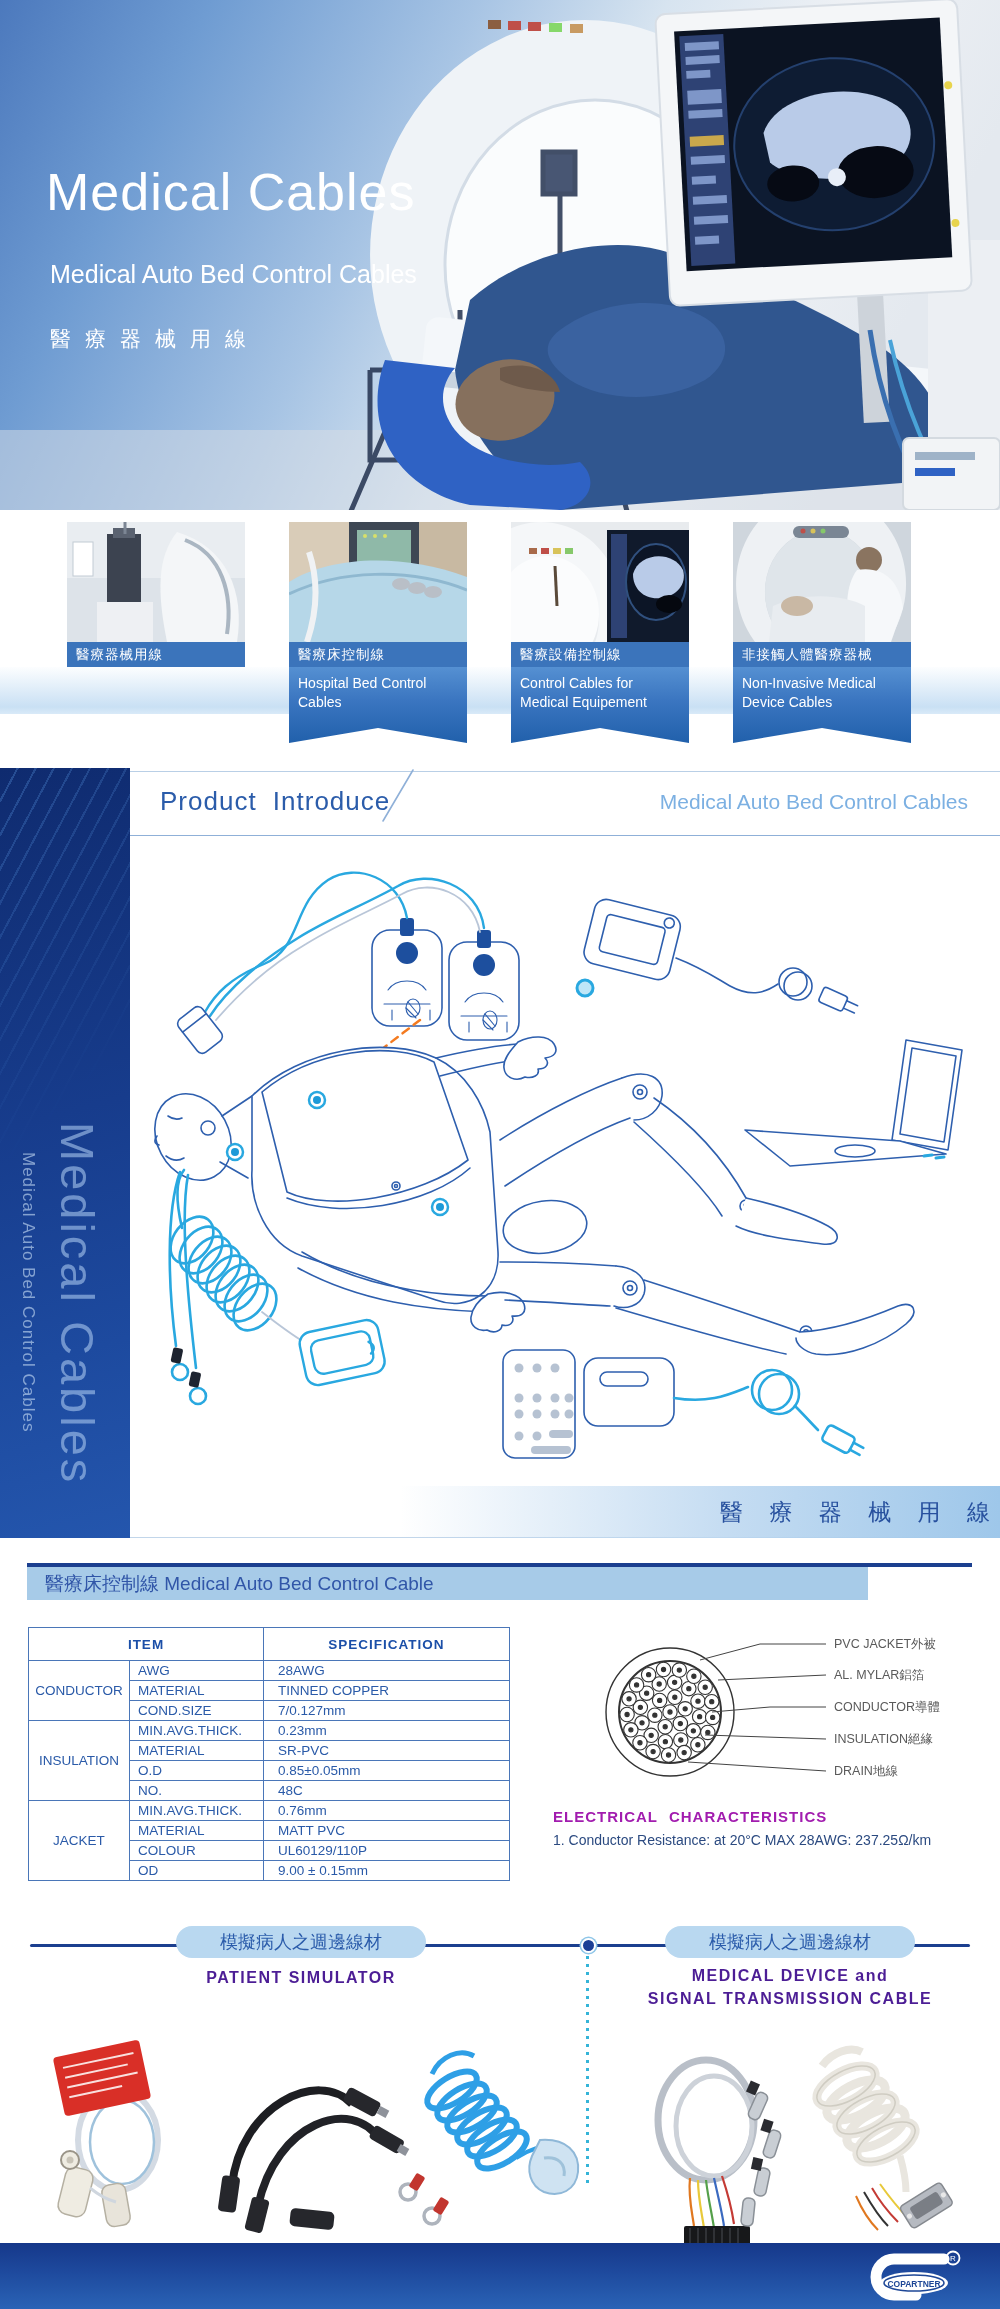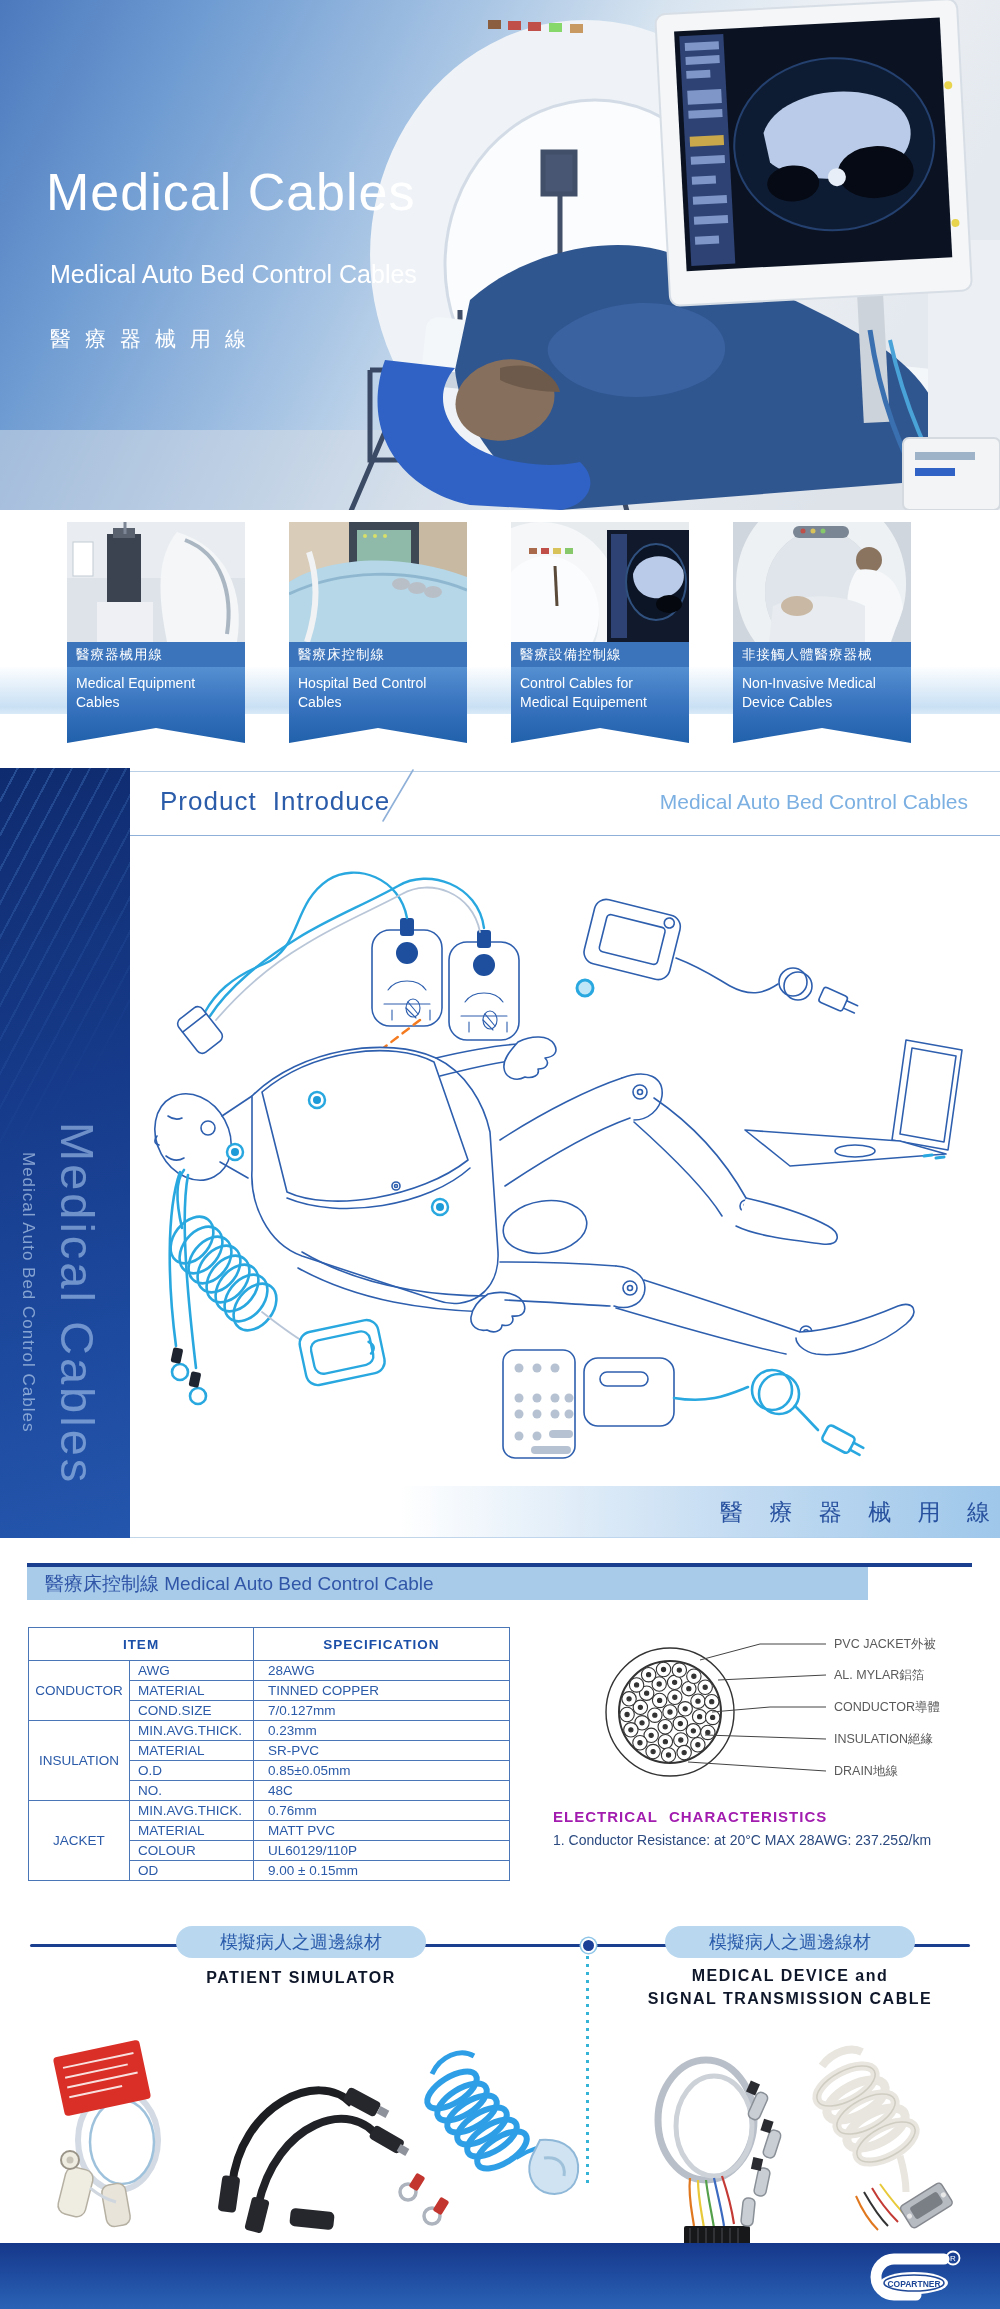--- a/index.html
+++ b/index.html
@@ -50,39 +50,39 @@
       box-sizing:border-box;color:#27509e;font-size:23px;letter-spacing:10px;
       background:linear-gradient(90deg,rgba(255,255,255,0) 40%,rgba(188,215,240,.85) 72%,#9ec7ea 100%);}
 
   
   .spec-line{left:27px;top:1563px;width:945px;height:4px;background:#1b3f8f;}
   .spec-bar{left:27px;top:1567px;width:841px;height:33px;background:#a7cbe8;line-height:33px;
       padding-left:18px;box-sizing:border-box;color:#3156a8;font-size:19px;}
   .spec-bar .zh{font-weight:500;}
   #spec-table{position:absolute;left:28px;top:1627px;width:482px;border-collapse:collapse;
       font-size:13.5px;color:#2a5aa8;}
-  #spec-table th,#spec-table td{border:1px solid #4a76b8;padding:0 0 0 8px;height:19px;}
+  #spec-table th,#spec-table td{border:1px solid #4a76b8;padding:0 10px 0 8px;height:19px;}
   #spec-table th{height:32px;font-weight:bold;letter-spacing:1px;color:#1b4fa8;text-align:center;padding:0;}
   #spec-table td.grp{text-align:center;padding:0;width:100px;}
   #spec-table td.sub{width:115px;}
   #spec-table td.val{padding-left:14px;}
   #cross{left:560px;top:1628px;width:440px;height:165px;}
   .elec-title{left:553px;top:1808px;font-size:15px;font-weight:bold;color:#a21caf;letter-spacing:1px;word-spacing:6px;}
   .elec-note{left:553px;top:1832px;font-size:14px;color:#2b4a80;}
 
   
   .rule{left:30px;top:1944px;width:940px;height:3px;background:#1b3f8f;border-radius:2px;}
   .mid-dot{left:581px;top:1938px;width:11px;height:11px;border-radius:50%;background:#1b3f96;
       border:2px solid #fff;box-shadow:0 0 0 1.5px #8fc6e8;}
   .dotted-divider{left:586px;top:1956px;width:3px;height:232px;
       background:repeating-linear-gradient(180deg,#35b4d8 0 3px,transparent 3px 8px);}
   .pill{top:1926px;width:250px;height:32px;border-radius:16px;background:#b9d8f0;
       text-align:center;line-height:32px;font-size:18px;color:#2b5cab;}
   .pill-left{left:176px;} .pill-right{left:665px;}
-  .cap{position:absolute;text-align:center;font-weight:bold;color:#0f172a;font-size:16px;letter-spacing:1.5px;line-height:23px;}
+  .cap{position:absolute;text-align:center;font-weight:bold;color:#4c1d95;font-size:16px;letter-spacing:1.5px;line-height:23px;}
   .cap-left{left:151px;top:1966px;width:300px;}
   .cap-right{left:640px;top:1964px;width:300px;}
   #photos{left:0;top:2035px;width:1000px;height:210px;}
 
   
   #footer{left:0;top:2243px;width:1000px;height:66px;
       background:linear-gradient(180deg,#16388a 0%,#1e4a9e 45%,#2a63b6 100%);}
   #logo{position:absolute;right:34px;top:6px;width:110px;height:56px;}
 </style>
 </head>
@@ -187,21 +187,20 @@
         <path d="M110,10 C160,25 178,70 170,120 L100,120 C90,70 90,35 110,10 Z" fill="#f4f6f8"></path>
         <path d="M118,18 C155,32 166,72 160,112" stroke="#aab6c2" stroke-width="4" fill="none"></path>
         <rect x="40" y="12" width="34" height="70" fill="#3c4350"></rect>
           <rect x="46" y="6" width="22" height="10" fill="#5a6270"></rect>
         <rect x="30" y="80" width="56" height="40" fill="#eef0f3"></rect>
           <line x1="58" y1="12" x2="58" y2="0" stroke="#7c8694" stroke-width="3"></line>
         <rect x="6" y="20" width="20" height="34" fill="#ffffff" stroke="#c2cbd4"></rect>
       </svg>
     </div>
     <div class="card-zh">醫療器械用線</div>
-    <div class="card-en">Medical Equipment Cables</div>
   </div>
 
   <div class="abs card c2">
     <div class="card-photo">
       <svg width="178" height="120">
           <rect width="178" height="120" fill="#d9ccb8"></rect>
         <rect x="60" y="0" width="70" height="70" fill="#3e4754"></rect>
           <rect x="68" y="8" width="54" height="40" fill="#8fb9a8"></rect>
         <g fill="#d7e06a">
             <circle cx="76" cy="14" r="2"></circle>

